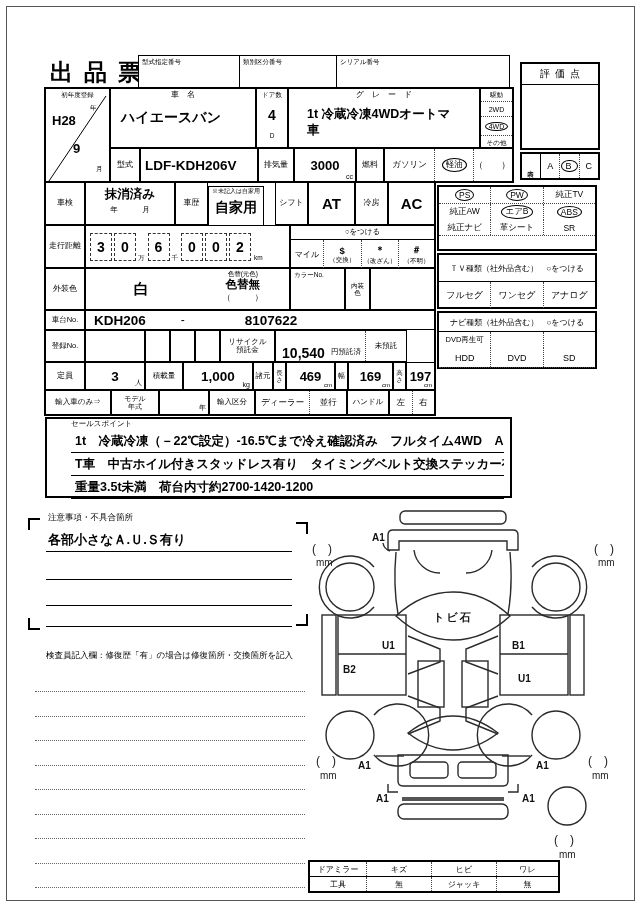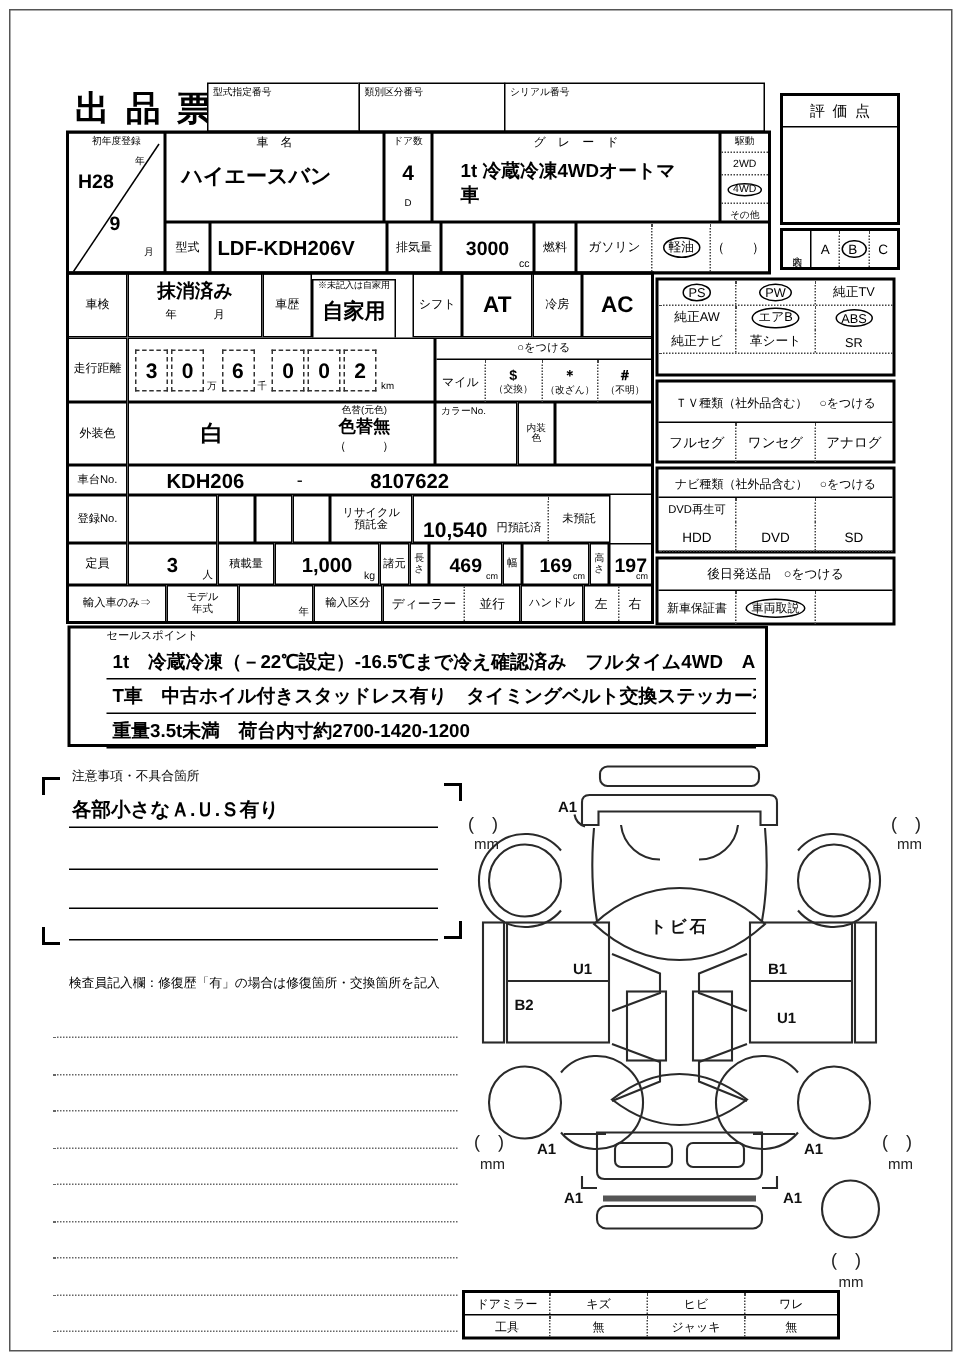--- a/index.html
+++ b/index.html
@@ -181,23 +181,23 @@
   </div>
   <div class="c" style="left:245px;top:180px;width:55px;height:42px">
     <div class="tiny" style="padding:2px 0 0 3px">カラーNo.</div>
   </div>
   <div class="c cc tiny" style="left:300px;top:180px;width:25px;height:42px;white-space:pre-line">内装
 色</div>
   <div class="c" style="left:325px;top:180px;width:65px;height:42px"></div>
 
   <div class="c cc tiny" style="left:0;top:222px;width:40px;height:20px;font-size:7.5px">車台No.</div>
   <div class="c" style="left:40px;top:222px;width:350px;height:20px;display:flex;align-items:center">
-    <span class="val" style="font-size:13.5px;margin-left:25px">KDH206</span>
+    <span class="val" style="font-size:13.5px;margin-left:8px">KDH206</span>
     <span style="margin-left:35px;font-size:12px">-</span>
-    <span class="val" style="font-size:13.5px;margin-left:45px">8107622</span>
+    <span class="val" style="font-size:13.5px;margin-left:60px">8107622</span>
   </div>
 
   <div class="c cc tiny" style="left:0;top:242px;width:40px;height:32px;font-size:7.5px">登録No.</div>
   <div class="c" style="left:40px;top:242px;width:60px;height:32px"></div>
   <div class="c" style="left:100px;top:242px;width:25px;height:32px"></div>
   <div class="c" style="left:125px;top:242px;width:25px;height:32px"></div>
   <div class="c" style="left:150px;top:242px;width:25px;height:32px"></div>
   <div class="c cc tiny" style="left:175px;top:242px;width:55px;height:32px;white-space:pre-line;font-size:7.5px">リサイクル
 預託金</div>
   <div class="c" style="left:230px;top:242px;width:132px;height:32px;display:flex;align-items:flex-end">
@@ -309,32 +309,20 @@
       <div class="dl"></div>
       <div class="dl"></div>
     </div>
     <div class="grid3" style="height:19px;border-bottom:1px dotted #444">
       <div style="font-size:9px">HDD</div>
       <div class="dl" style="font-size:9px">DVD</div>
       <div class="dl" style="font-size:9px">SD</div>
     </div>
   </div>
 
-  <div class="c" style="position:relative;width:160px;height:46px;margin-top:2px;border-width:2px;display:block">
-    <div class="cc" style="height:20px;border-bottom:1px solid #000;font-size:8.5px">後日発送品　○をつける</div>
-    <div class="grid3" style="height:22px">
-      <div style="font-size:8px">
-          <span>新車保証書</span>
-        </div>
-      <div class="dl" style="font-size:8px">
-          <span class="circ">車両取説</span>
-        </div>
-      <div class="dl"></div>
-    </div>
-  </div>
 </div>
 
 <div class="c" style="left:45px;top:417px;width:467px;height:81px;border-width:2px;display:block;padding:1px 6px 0 24px">
   <div class="tiny" style="height:10px;font-size:7.5px">セールスポイント</div>
   <div class="sline">1t　冷蔵冷凍（－22℃設定）-16.5℃まで冷え確認済み　フルタイム4WD　A</div>
   <div class="sline">T車　中古ホイル付きスタッドレス有り　タイミングベルト交換ステッカー有り　車両総</div>
   <div class="sline">重量3.5t未満　荷台内寸約2700-1420-1200</div>
 </div>
 
 <div class="abs" style="left:28px;top:512px;width:278px;height:120px">

